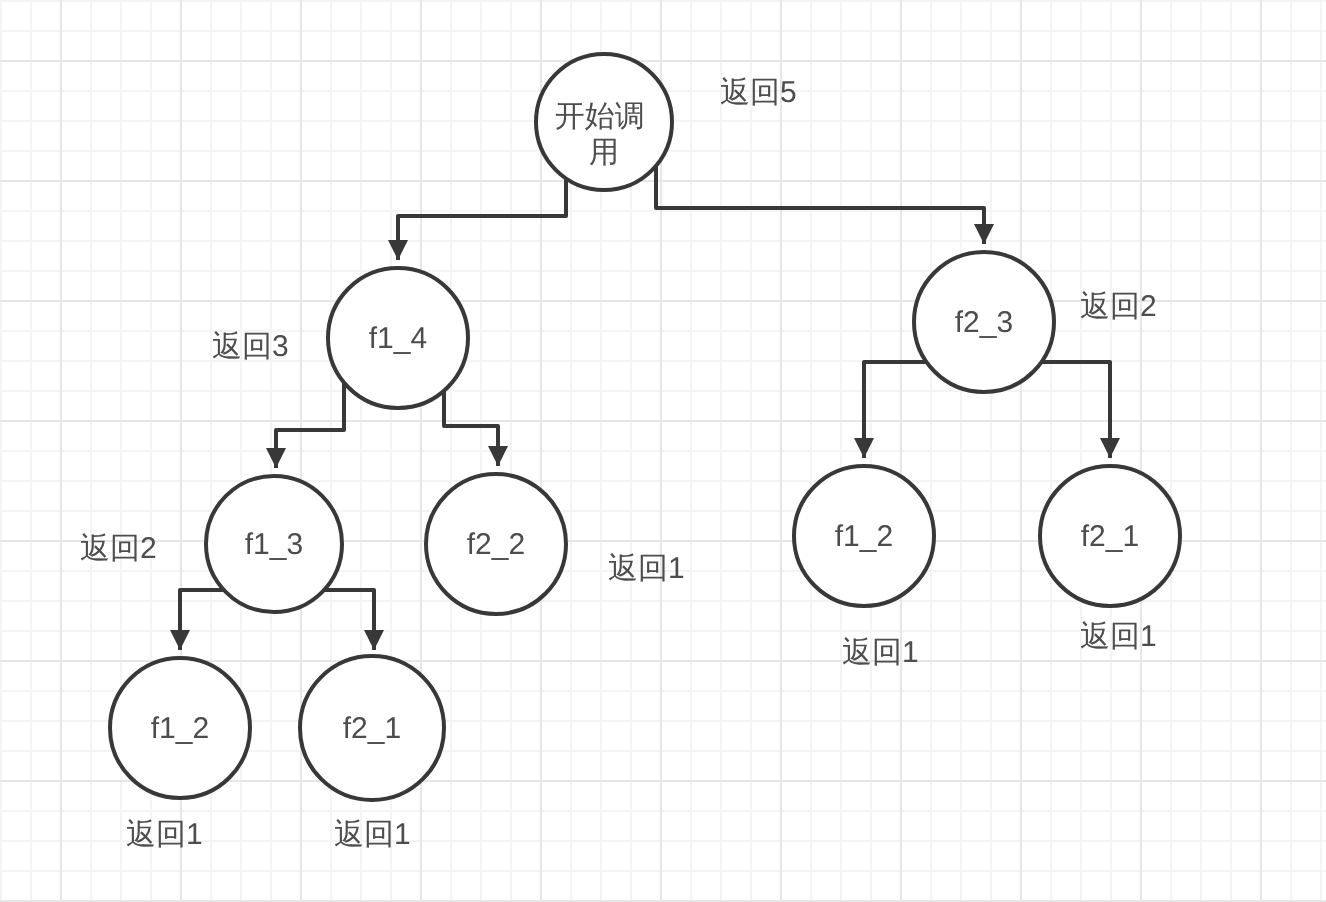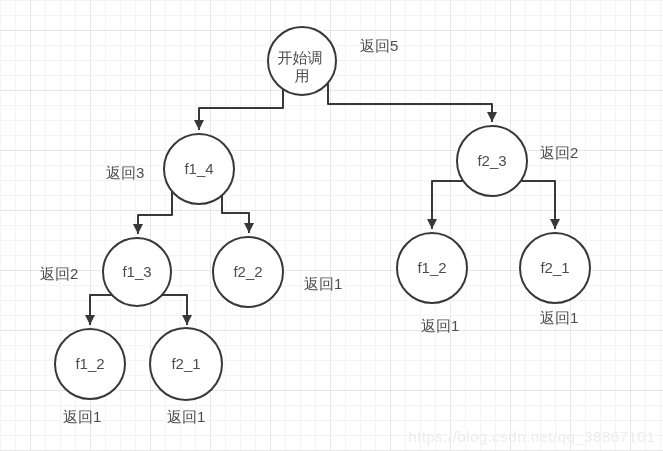--- a/index.html
+++ b/index.html
@@ -133,14 +133,13 @@
     <text class="return-label" x="106" y="178">返回3</text>
     <text class="return-label" x="540" y="158">返回2</text>
     <text class="return-label" x="40" y="279">返回2</text>
     <text class="return-label" x="304" y="289">返回1</text>
     <text class="return-label" x="63" y="422">返回1</text>
     <text class="return-label" x="167" y="422">返回1</text>
     <text class="return-label" x="421" y="331">返回1</text>
     <text class="return-label" x="540" y="323">返回1</text>
   </svg>
 
-  <div class="watermark">https://blog.csdn.net/qq_38867101</div>
 </div>
 
 </body></html>

